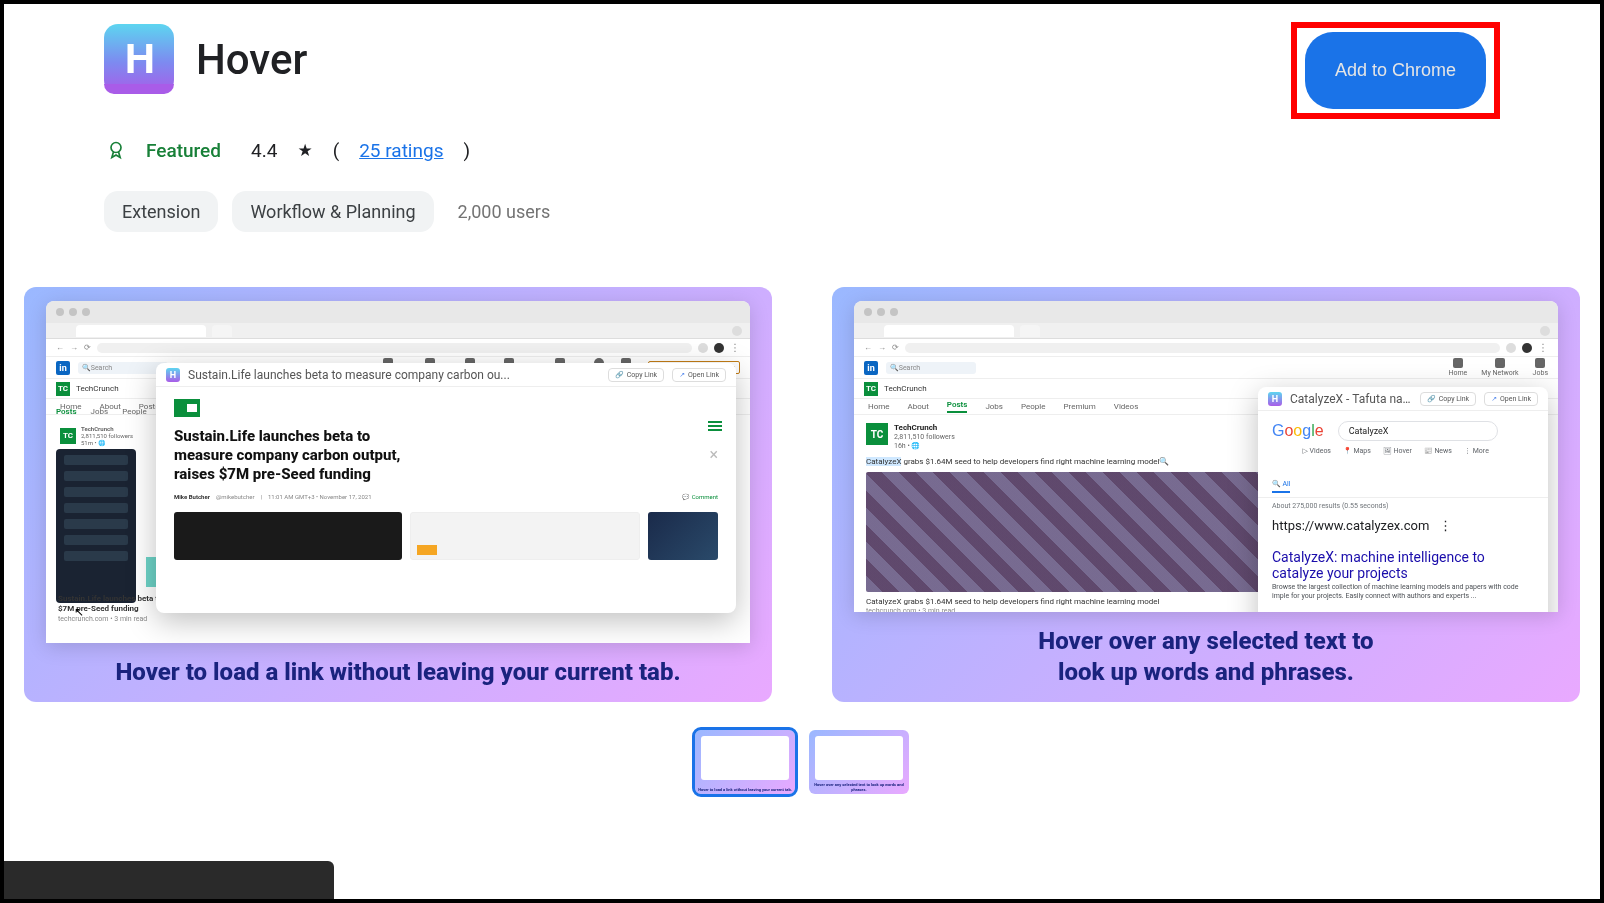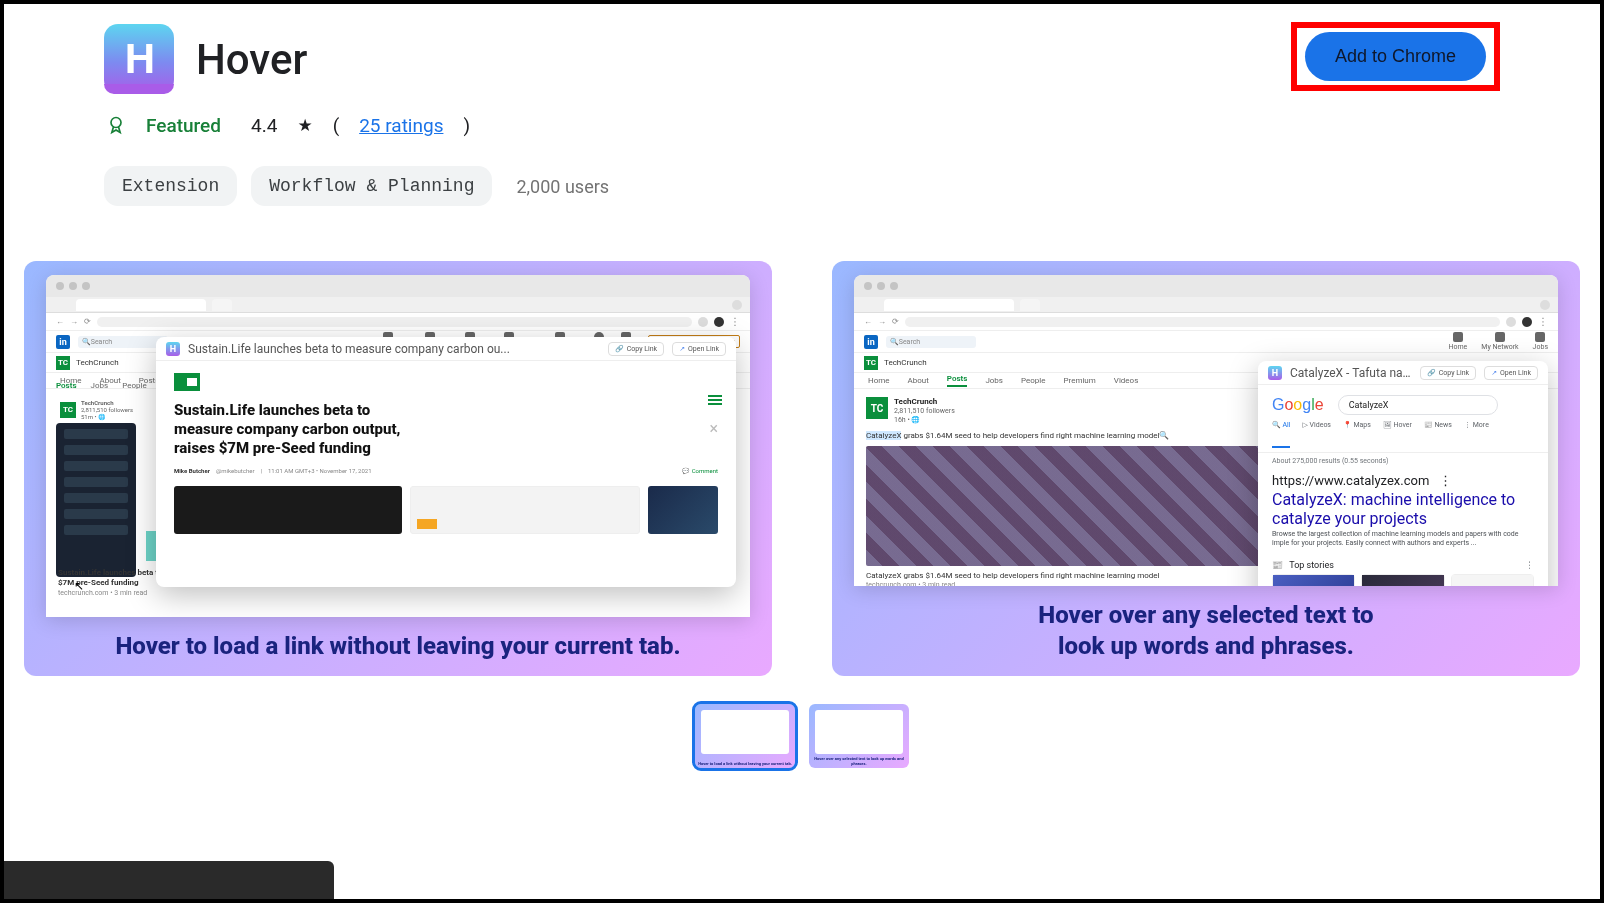--- a/index.html
+++ b/index.html
@@ -55,24 +55,24 @@
     font-weight: 500;
     color: #202124;
   }
   .add-wrap {
     border: 6px solid #ff0000;
     padding: 4px 8px;
     margin-top: -2px;
   }
   .add-btn {
     background: #1a73e8;
-    color: #0f172a;
+    color: #e5e5e5;
     border: none;
     border-radius: 28px;
-    padding: 14px 30px;
+    padding: 28px 30px;
     font-size: 18px;
     font-weight: 500;
     cursor: pointer;
   }
   .meta-row {
     display: flex;
     align-items: center;
     gap: 20px;
     margin-top: 18px;
     margin-left: 2px;
@@ -93,21 +93,20 @@
     align-items: center;
     gap: 14px;
     margin-top: 28px;
     font-size: 18px;
   }
   .tag {
     background: #f1f3f4;
     color: #3c4043;
     padding: 10px 18px;
     border-radius: 14px;
-    font-family: Liberation Mono, monospace;
   }
   .users-text { color:#737373; margin-left: 10px; }
 
   .shots-row {
     display: flex;
     gap: 60px;
     margin-top: 55px;
     margin-left: -80px;
     margin-right: -80px;
   }
@@ -219,25 +218,25 @@
   }
   .post-caption{font-size:8px;color:#333;margin-top:5px;line-height:1.3;}
   .post-src{font-size:7px;color:#888;}
 
   .google-popup{right:10px;top:30px;width:290px;height:300px;}
   .g-logo{font-family:Arial;font-weight:500;}
   .g-logo .b{color:#4285f4}.g-logo .r{color:#ea4335}.g-logo .y{color:#fbbc05}.g-logo .g{color:#34a853}
   .g-search{border:1px solid #dfe1e5;border-radius:16px;height:20px;width:160px;margin-left:14px;padding:0 10px;font-size:9px;color:#222;display:flex;align-items:center;}
   .g-row{display:flex;align-items:center;padding:10px 14px 4px 14px;}
   .g-tabs{display:flex;gap:12px;padding:2px 14px 4px 14px;font-size:7px;color:#5f6368;border-bottom:1px solid #eee;}
-  .g-tabs .act{color:#1a73e8;border-bottom:2px solid #1a73e8;padding-bottom:17px;}
+  .g-tabs .act{color:#1a73e8;border-bottom:2px solid #1a73e8;padding-bottom:3px;margin-top:33px;}
   .g-stats{font-size:7px;color:#70757a;padding:4px 14px;}
   .g-result{padding:4px 14px;}
   .g-url{font-size:13px;color:#202124;}
-  .g-title{font-size:16px;color:#1a0dab;margin-top:2px;}
+  .g-title{font-size:14px;color:#1a0dab;margin-top:16px;}
   .g-desc{font-size:7px;color:#4d5156;margin-top:2px;line-height:1.3;}
   .g-top{padding:8px 14px 4px 14px;font-size:9px;color:#202124;display:flex;align-items:center;gap:6px;}
   .g-dots{margin-left:auto;color:#70757a;}
   .g-cards{display:flex;gap:6px;padding:0 14px;}
   .g-card{flex:1;height:58px;border:1px solid #eee;border-radius:4px;display:flex;flex-direction:column;}
   .g-card-img{flex:1;background:linear-gradient(135deg,#4a5fc1,#2a3a91);}
   .g-card-img.vb{background:linear-gradient(135deg,#2a2a3a,#4a3a5a);}
   .g-card-img.fs{background:#f5f5f5;}
   .g-card-src{height:14px;font-size:6px;display:flex;align-items:center;padding:0 4px;color:#333;}
   .g-card-src.tc{color:#0a8f3c;font-weight:bold;}

